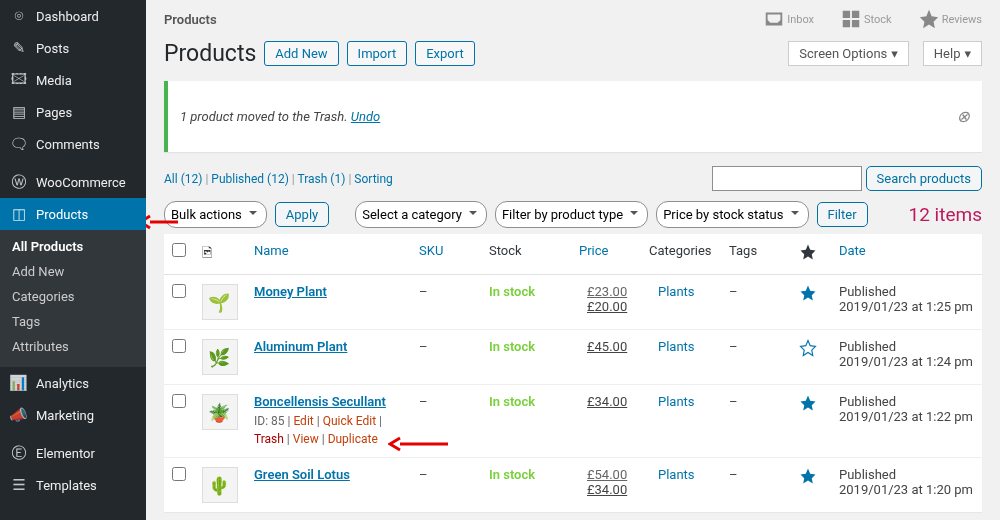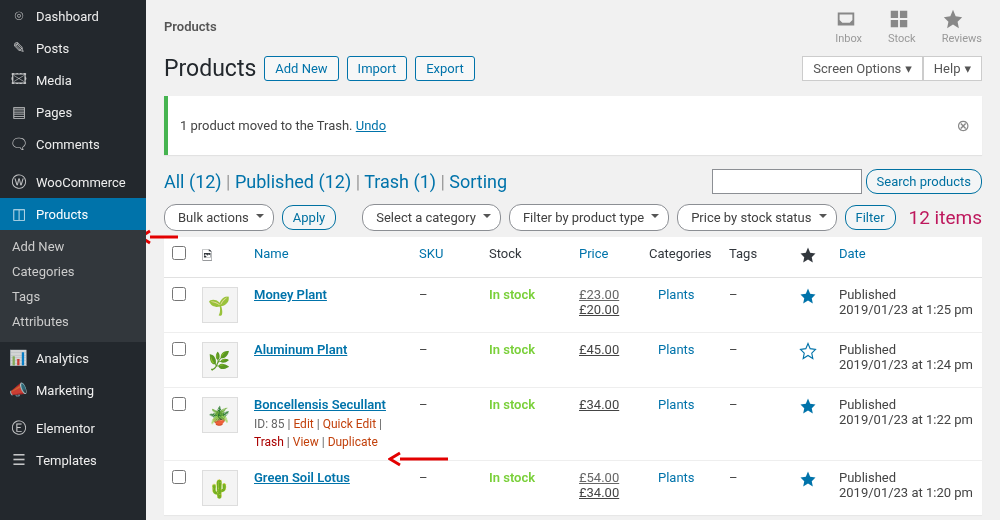--- a/index.html
+++ b/index.html
@@ -10,57 +10,57 @@
   .side-item.current { background: #0073aa; color: #fff; font-weight: 400; position: relative; }
   .side-item.current::after { content: ""; position: absolute; right: -8px; top: 50%; transform: translateY(-50%); border: 8px solid transparent; border-right-color: #f1f1f1; }
   .side-icon { width: 18px; height: 18px; display: inline-flex; align-items: center; justify-content: center; opacity: .8; font-size: 15px; }
   .submenu { background: #32373c; padding: 4px 0 8px; }
   .sub-item { padding: 5px 12px; color: #ccc; cursor: pointer; font-size: 13px; }
   .sub-item.active { color: #fff; font-weight: 600; }
   .main { flex: 1; display: flex; flex-direction: column; overflow: hidden; }
   .topbar { display: flex; align-items: center; padding: 8px 18px 0; }
   .topbar .crumb { font-size: 13px; color: #555; font-weight: 600; }
   .topicons { margin-left: auto; display: flex; gap: 26px; }
-  .topicon { display: flex; flex-direction: column; align-items: flex-start; gap: 2px; color: #999; font-size: 11px; }
+  .topicon { display: flex; align-items: center; gap: 2px; color: #999; font-size: 11px; }
   .topicon svg { width: 22px; height: 22px; fill: #888; }
   .headrow { display: flex; align-items: center; gap: 8px; padding: 10px 18px 4px; }
   .h1 { font-size: 23px; font-weight: 400; color: #23282d; }
   .btn-outline { background: #f7f7f7; border: 1px solid #0073aa; color: #0073aa; padding: 4px 10px; border-radius: 3px; font-size: 13px; cursor: pointer; }
-  .so-row { display: flex; gap: 0; margin-left: auto; }
+  .so-row { display: flex; gap: 14px; margin-left: auto; }
   .so { border: 1px solid #ccc; background: #fff; padding: 4px 10px; font-size: 13px; color: #555; display: flex; align-items: center; gap: 4px; cursor: pointer; }
-  .notice { margin: 10px 18px; border-left: 4px solid #46b450; background: #fff; padding: 20px 12px; display: flex; align-items: center; box-shadow: 0 1px 1px rgba(0,0,0,.06); }
+  .notice { margin: 10px 18px; border-left: 4px solid #46b450; background: #fff; padding: 26px 12px; display: flex; align-items: center; box-shadow: 0 1px 1px rgba(0,0,0,.06); font-style: italic; }
   .notice a { color: #0073aa; text-decoration: underline; }
   .dismiss { margin-left: auto; color: #888; cursor: pointer; font-size: 16px; }
   .filters { padding: 4px 18px; display: flex; align-items: center; flex-wrap: wrap; gap: 6px; }
-  .viewlinks { font-size: 18px; color: #666; }
+  .viewlinks { font-size: 12px; color: #666; }
   .viewlinks a { color: #0073aa; text-decoration: none; }
   .viewlinks .sep { color: #999; }
   .searchbox { margin-left: auto; display: flex; gap: 4px; }
   .searchbox input { border: 1px solid #8c8f94; padding: 3px 6px; width: 150px; }
   .actionrow { display: flex; align-items: center; gap: 8px; padding: 6px 18px; flex-wrap: wrap; }
-  .sel { background: #fff; border: 1px solid #8c8f94; padding: 5px 24px 5px 13px; border-radius: 12px; font-size: 13px; color: #404040; position: relative; cursor: pointer; }
+  .sel { background: #fff; border: 1px solid #8c8f94; padding: 5px 24px 5px 6px; border-radius: 12px; font-size: 13px; color: #000000; position: relative; cursor: pointer; }
   .sel::after { content: ""; position: absolute; right: 9px; top: 50%; transform: translateY(-50%); border: 4px solid transparent; border-top-color: #555; }
-  .btn2 { border: 1px solid #0071a1; color: #0071a1; background: #f3f5f6; padding: 4px 10px; border-radius: 11px; font-size: 13px; cursor: pointer; }
+  .btn2 { border: 1px solid #0071a1; color: #0071a1; background: #f3f5f6; padding: 4px 10px; border-radius: 5px; font-size: 13px; cursor: pointer; }
   .itemcount { margin-left: auto; color: #be185d; font-size: 19px; }
   .tbl { width: calc(100% - 36px); margin: 0 18px; border-collapse: collapse; background: #fff; box-shadow: 0 1px 1px rgba(0,0,0,.04); }
   .tbl th, .tbl td { text-align: left; padding: 9px 8px; vertical-align: top; font-size: 13px; }
   .tbl thead th { border-bottom: 1px solid #e1e1e1; color: #0073aa; font-weight: 400; }
   .tbl thead th.plain { color: #32373d; font-weight:400; }
   .tbl tbody tr { border-bottom: 1px solid #eee; }
   .tbl tbody tr:last-child { border-bottom: 0; }
   .chk { width: 14px; height: 14px; }
   .thumb { width: 36px; height: 36px; background: #f4f4f4; border: 1px solid #ddd; display: flex; align-items: center; justify-content: center; font-size: 18px; }
   .prodname { color: #0073aa; font-weight: 600; }
   .rowactions { color: #666; margin-top: 3px; font-size: 12px; line-height: 1.5; }
   .rowactions a { color: #c2410c; text-decoration: none; }
   .rowactions .trash { color: #a00; }
   .stock { color: #7ad03a; font-weight: 600; }
   .strike { text-decoration: line-through; color: #666; }
   .price a, .cat a { color: #0073aa; text-decoration: none; margin-left: 9px; }
-  .price span { text-decoration: underline; }
+  .price span { text-decoration: underline; margin-left: 8px; }
   .star { width: 18px; height: 18px; }
   .star.full { fill: #0073aa; }
   .star.empty { fill: none; stroke: #0073aa; stroke-width: 1.5; }
   .red-arrow { position: absolute; pointer-events: none; }
   .content { position: relative; flex: 1; overflow: hidden; }
 </style>
 </head>
 <body>
 
 <div class="wrap">
@@ -87,20 +87,21 @@
       </div>
     <div class="side-item" style="margin-top:6px">
         <span class="side-icon">ⓦ</span>
         <span>WooCommerce</span>
       </div>
     <div class="side-item current">
         <span class="side-icon">◫</span>
         <span>Products</span>
       </div>
     <div class="submenu">
+      <div class="sub-item active">All Products</div>
       <div class="sub-item">Add New</div>
       <div class="sub-item">Categories</div>
       <div class="sub-item">Tags</div>
       <div class="sub-item">Attributes</div>
     </div>
     <div class="side-item">
         <span class="side-icon">📊</span>
         <span>Analytics</span>
       </div>
     <div class="side-item">

